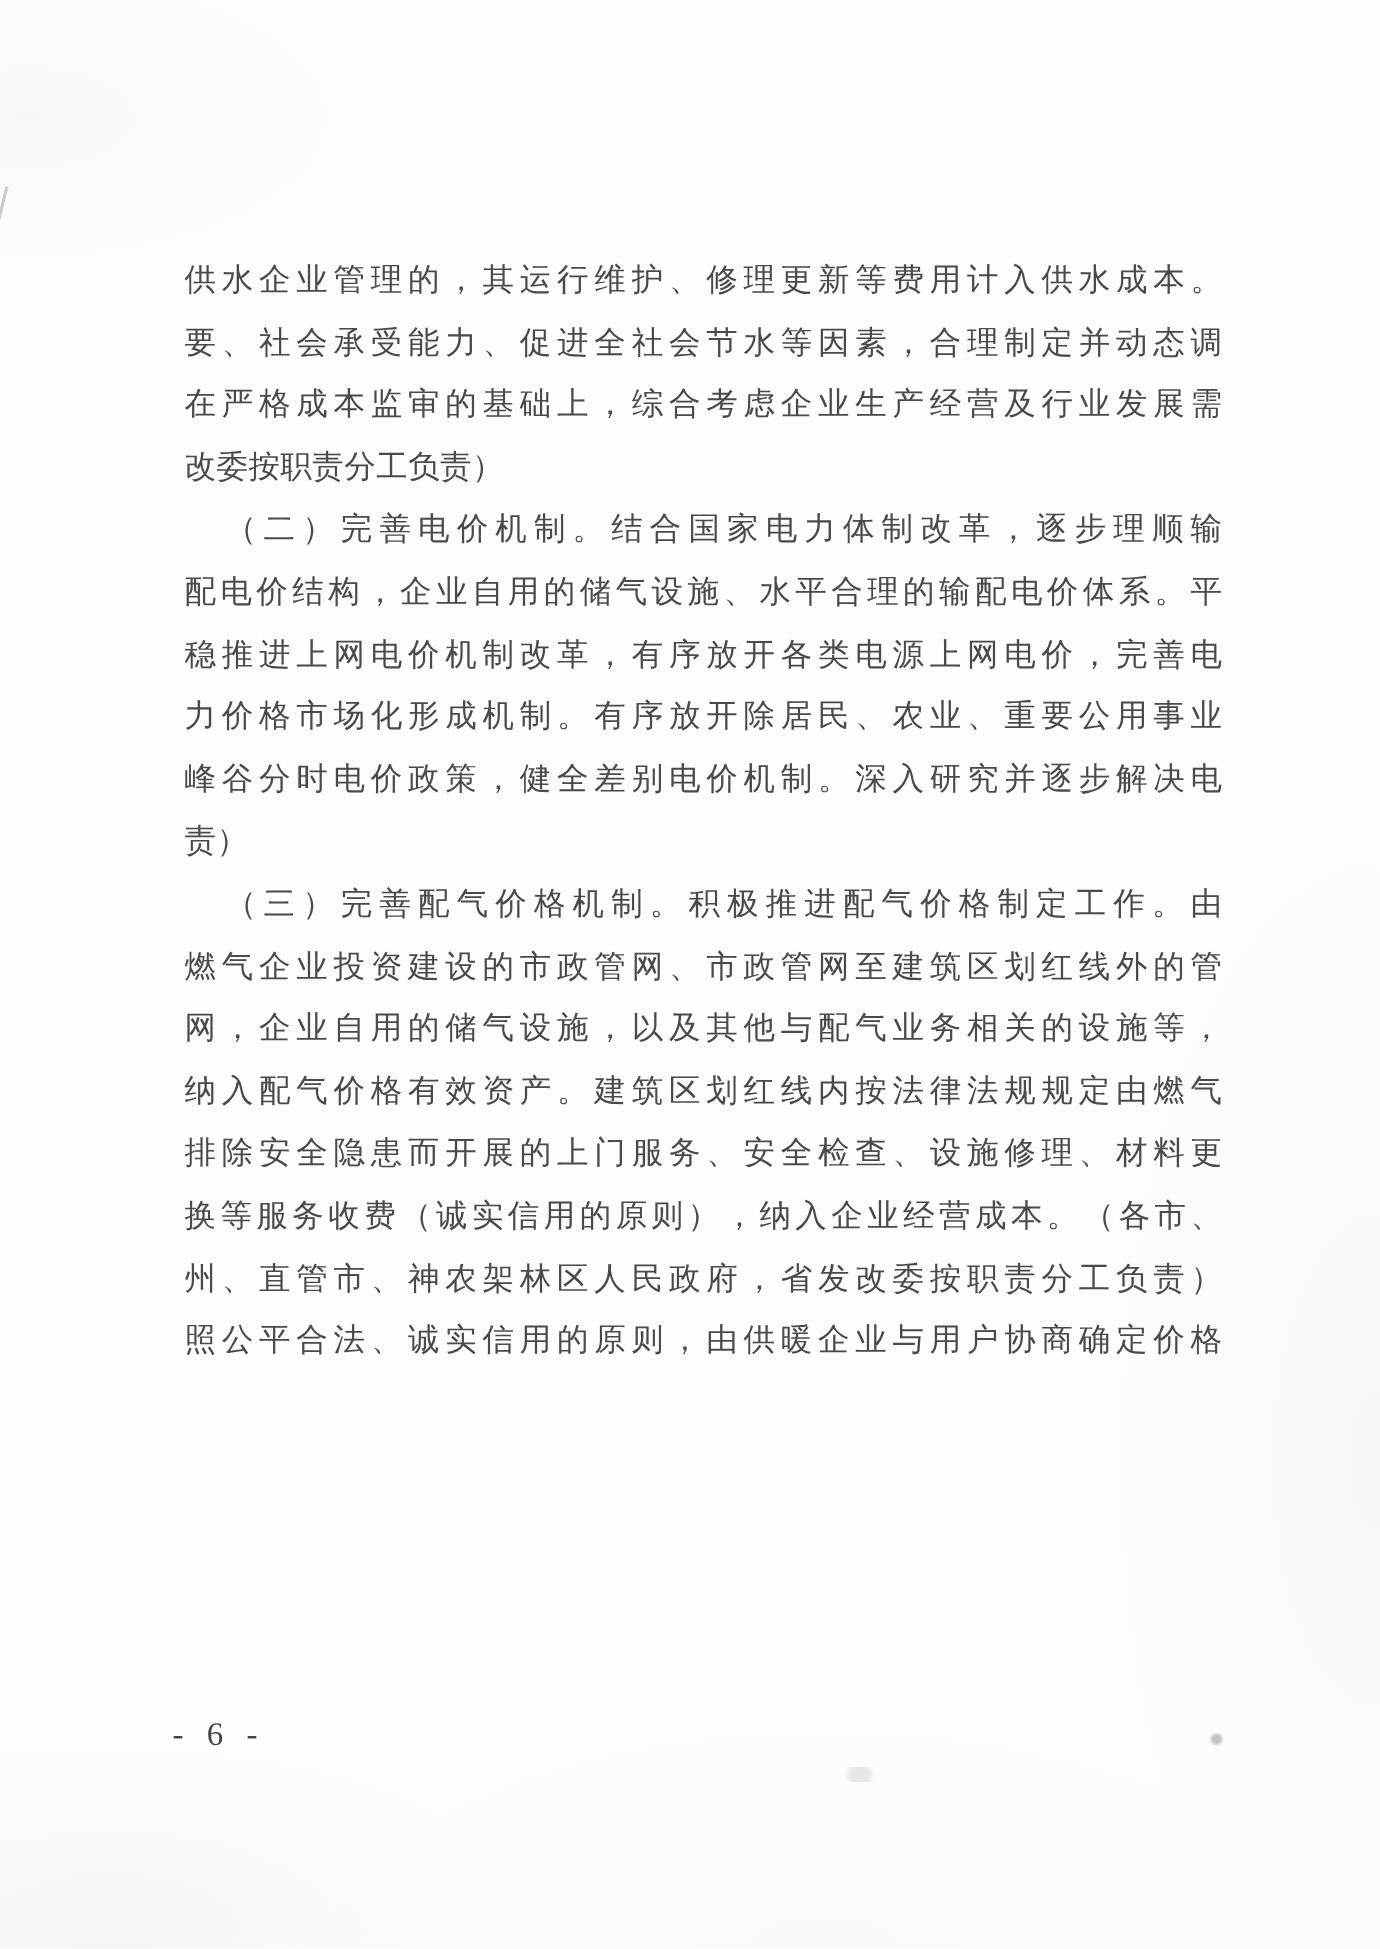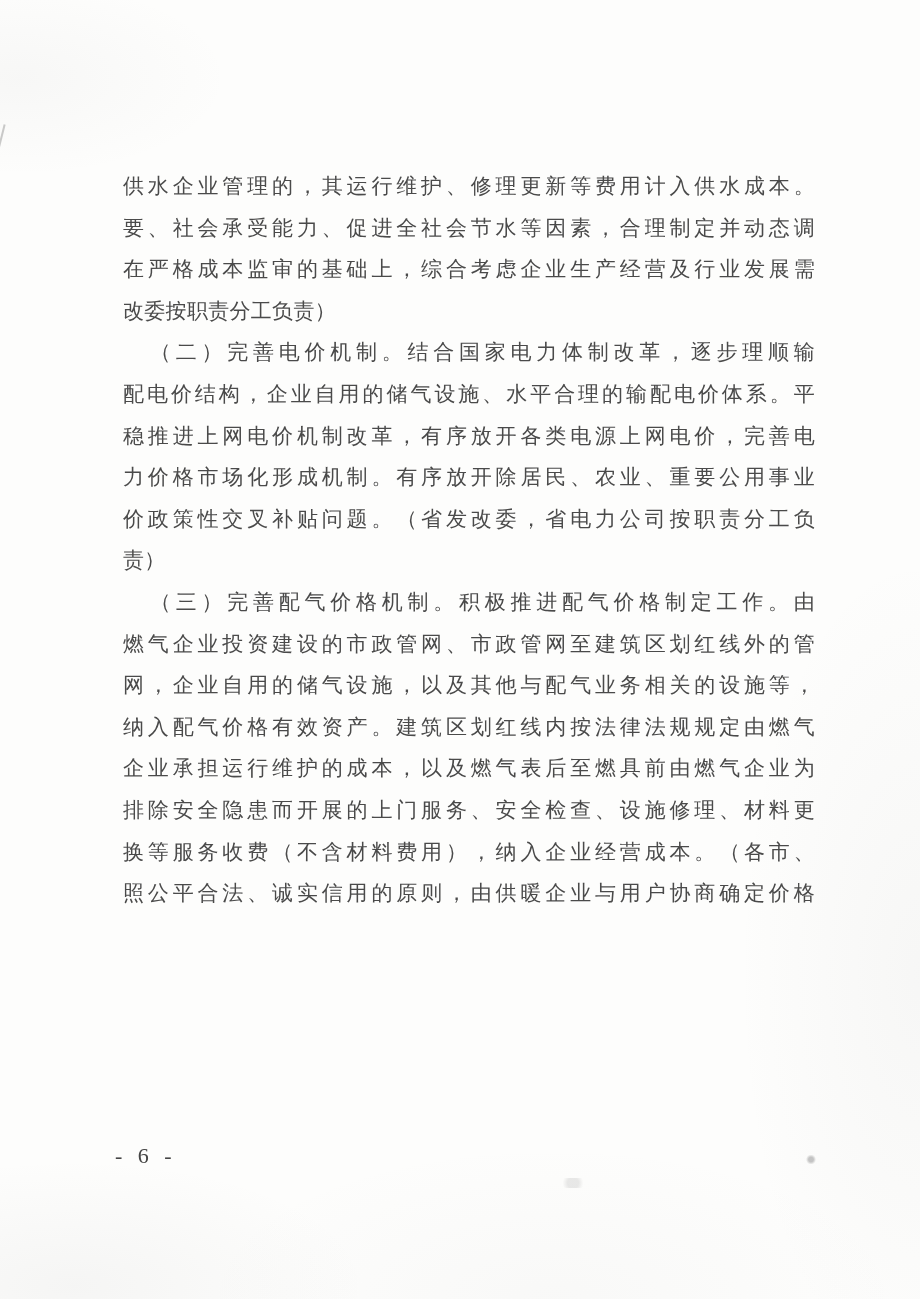--- a/index.html
+++ b/index.html
@@ -87,29 +87,29 @@
 
   <div class="text-block">
     <div class="line">供水企业管理的，其运行维护、修理更新等费用计入供水成本。</div>
     <div class="line">要、社会承受能力、促进全社会节水等因素，合理制定并动态调</div>
     <div class="line">在严格成本监审的基础上，综合考虑企业生产经营及行业发展需</div>
     <div class="line end">改委按职责分工负责）</div>
     <div class="line indent">（二）完善电价机制。结合国家电力体制改革，逐步理顺输</div>
     <div class="line">配电价结构，企业自用的储气设施、水平合理的输配电价体系。平</div>
     <div class="line">稳推进上网电价机制改革，有序放开各类电源上网电价，完善电</div>
     <div class="line">力价格市场化形成机制。有序放开除居民、农业、重要公用事业</div>
-    <div class="line">价政策性交叉补贴问题。（省发改委，省电力公司按职责分工负</div>
+    <div class="line">峰谷分时电价政策，健全差别电价机制。深入研究并逐步解决电</div>
     <div class="line end">责）</div>
     <div class="line indent">（三）完善配气价格机制。积极推进配气价格制定工作。由</div>
     <div class="line">燃气企业投资建设的市政管网、市政管网至建筑区划红线外的管</div>
     <div class="line">网，企业自用的储气设施，以及其他与配气业务相关的设施等，</div>
     <div class="line">纳入配气价格有效资产。建筑区划红线内按法律法规规定由燃气</div>
-    <div class="line">企业承担运行维护的成本，以及燃气表后至燃具前由燃气企业为</div>
     <div class="line">排除安全隐患而开展的上门服务、安全检查、设施修理、材料更</div>
-    <div class="line">换等服务收费（不含材料费用），纳入企业经营成本。（各市、</div>
+    <div class="line">换等服务收费（诚实信用的原则），纳入企业经营成本。（各市、</div>
+    <div class="line">州、直管市、神农架林区人民政府，省发改委按职责分工负责）</div>
     <div class="line">照公平合法、诚实信用的原则，由供暖企业与用户协商确定价格</div>
   </div>
 
   <div class="page-number">- 6 -</div>
 
   <div class="artifact scratch-left"></div>
   <div class="artifact speck-bottom-right"></div>
   <div class="artifact smudge-right-mid"></div>
 
 </div>

